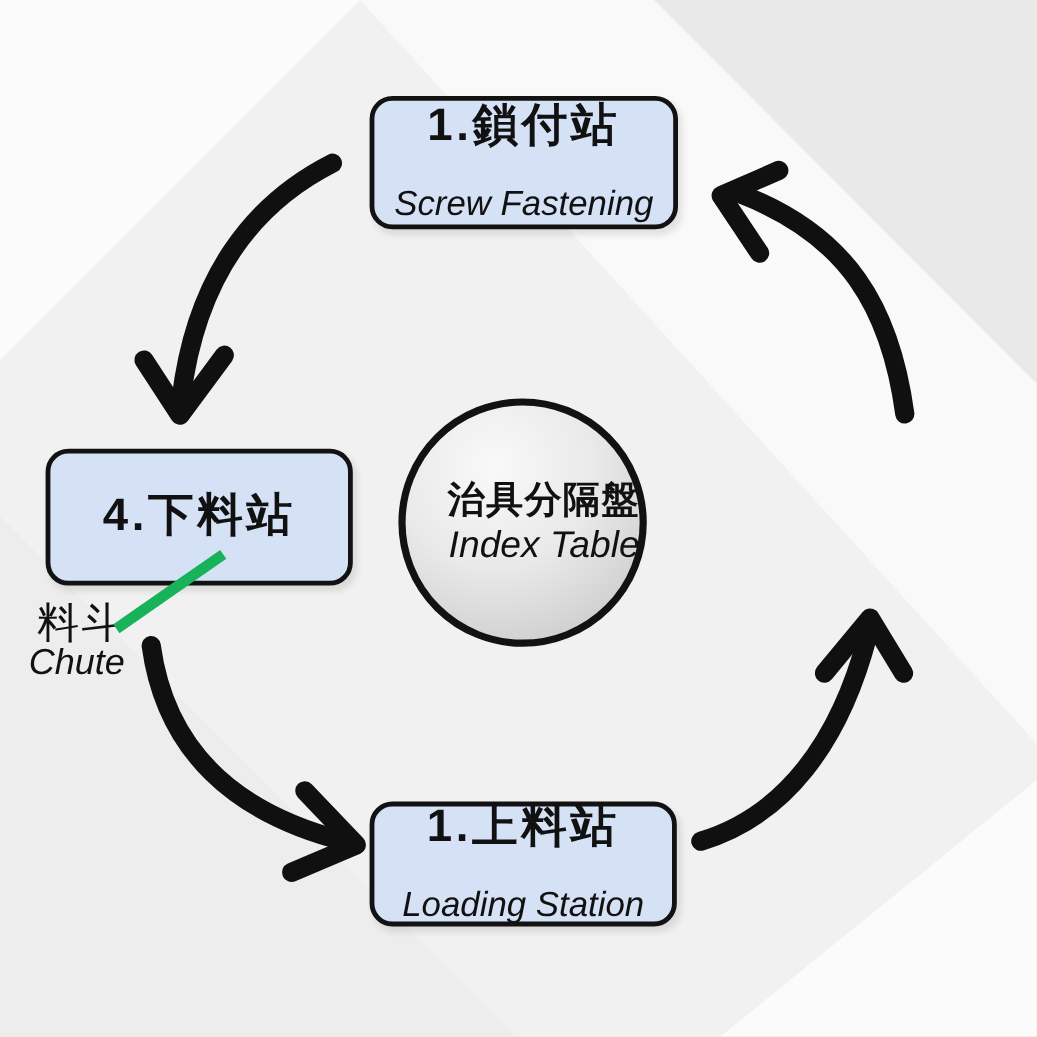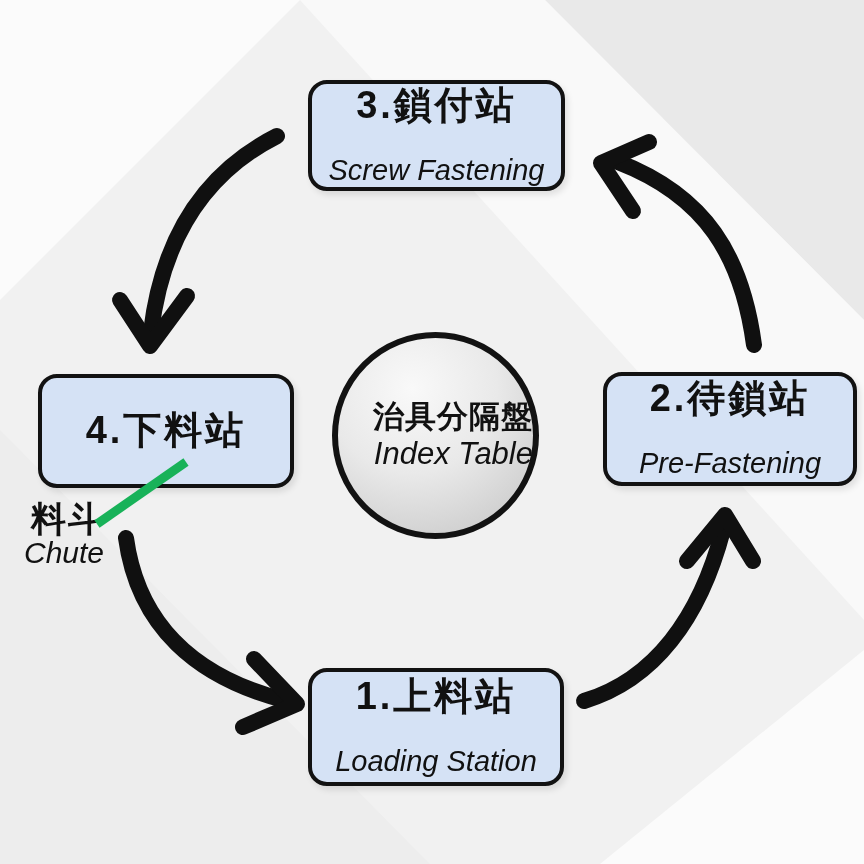--- a/index.html
+++ b/index.html
@@ -35,21 +35,21 @@
     letter-spacing: 3px; line-height: 1.05;
     white-space: nowrap;
   }
   .station .en {
     font-size: 29px; font-style: italic; font-weight: 500;
     line-height: 1.05; white-space: nowrap; margin-top: 26px;
   }
   #st-top    { left: 308px; top: 80px;  width: 257px; height: 111px; }
   #st-right  { left: 603px; top: 372px; width: 254px; height: 114px; }
   #st-left   { left: 38px;  top: 374px; width: 256px; height: 114px; }
-  #st-bottom { left: 308px; top: 668px; width: 256px; height: 118px; }
+  #st-bottom { left: 308px; top: 668px; width: 256px; height: 104px; }
 
   .index-circle {
     position: absolute; z-index: 3;
     left: 332px; top: 332px;
     width: 207px; height: 207px;
     border: 6px solid #121212;
     border-radius: 50%;
     background: radial-gradient(circle at 38% 26%, #f9f9f9 0%, #e9e9e9 45%, #c3c3c3 100%);
     display: flex; flex-direction: column;
     align-items: flex-end; justify-content: center;
@@ -60,21 +60,21 @@
     line-height: 1.1; white-space: nowrap;
   }
   .index-circle .en {
     font-size: 31px; font-style: italic; font-weight: 500;
     line-height: 1.1; white-space: nowrap;
   }
 
   .chute-zh {
     position: absolute; z-index: 4;
     left: 31px; top: 496px;
-    font-size: 35px; font-weight: 700; letter-spacing: 2px;
+    font-size: 35px; font-weight: 400; letter-spacing: 2px;
     white-space: nowrap;
   }
   .chute-en {
     position: absolute; z-index: 4;
     left: 24px; top: 536px;
     font-size: 30px; font-style: italic; font-weight: 500;
     white-space: nowrap;
   }
 
   .arrow-stroke {
@@ -94,28 +94,24 @@
   <svg class="layer bg-layer" viewBox="0 0 864 864">
     <rect x="0" y="0" width="864" height="864" fill="#f1f1f1"></rect>
     <polygon points="0,0 300,0 0,300" fill="#fbfbfb"></polygon>
     <polygon points="545,0 864,0 864,320" fill="#e9e9e9"></polygon>
     <polygon points="300,0 545,0 864,320 864,620" fill="#f9f9f9"></polygon>
     <polygon points="864,650 864,864 600,864" fill="#fbfbfb"></polygon>
     <polygon points="0,430 430,864 0,864" fill="#ededed"></polygon>
   </svg>
 
   <div class="station" id="st-top">
-    <div class="zh">3.鎖付站</div>
+    <div class="zh">1.鎖付站</div>
     <div class="en">Screw Fastening</div>
   </div>
 
-  <div class="station" id="st-right">
-    <div class="zh">2.待鎖站</div>
-    <div class="en">Pre-Fastening</div>
-  </div>
 
   <div class="station" id="st-left">
     <div class="zh">4.下料站</div>
   </div>
 
   <div class="station" id="st-bottom">
     <div class="zh">1.上料站</div>
     <div class="en">Loading Station</div>
   </div>
 

